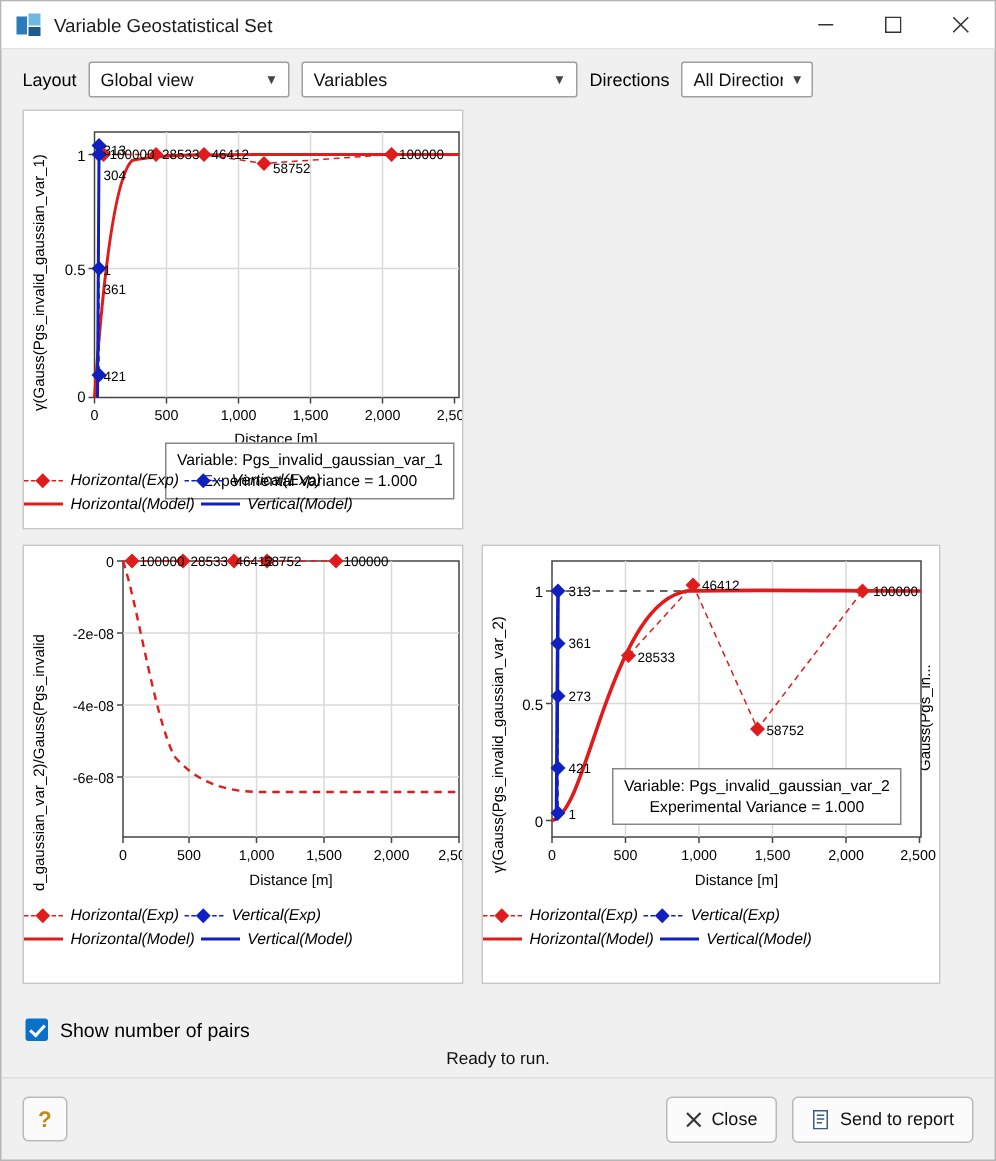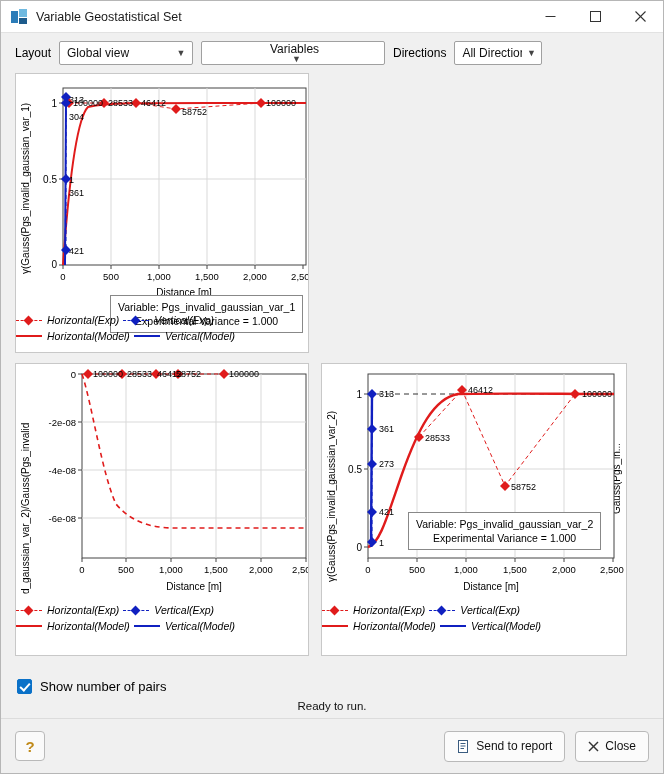--- a/index.html
+++ b/index.html
@@ -81,21 +81,21 @@
     color:#111;
     position: relative;
     white-space: nowrap;
   }
   .combo .txt { flex:1 1 auto; overflow:hidden; }
   .combo .arrow {
     width: 14px; text-align:center; color:#444; font-size:9px;
     margin-left: 4px;
   }
   #combo-layout { width: 134px; }
-  #combo-variables { width: 184px; flex-direction: column; }
+  #combo-variables { width: 184px; }
   #combo-directions { width: 88px; }
 
   
   .content {
     flex: 1 1 auto;
     padding: 0 14px;
     display: flex;
     flex-direction: column;
     gap: 10px;
   }
@@ -580,30 +580,30 @@
   </div>
   <div class="status">Ready to run.</div>
   <div class="sep"></div>
 
   <div class="buttonbar">
     <div class="helpbtn">
       <span>?</span>
     </div>
     <div class="spacer"></div>
     <div class="btn">
+      <svg width="11" height="11" viewBox="0 0 11 11">
+          <line x1="1" y1="1" x2="10" y2="10" stroke="#333" stroke-width="1.4"></line>
+          <line x1="10" y1="1" x2="1" y2="10" stroke="#333" stroke-width="1.4"></line>
+        </svg>
+      <span>Close</span>
+    </div>
+    <div class="btn">
       <svg width="13" height="13" viewBox="0 0 13 13">
           <rect x="1.5" y="0.5" width="9" height="12" fill="#fff" stroke="#3a5c80"></rect>
           <line x1="3.5" y1="3.5" x2="8.5" y2="3.5" stroke="#3a5c80"></line>
           <line x1="3.5" y1="6" x2="8.5" y2="6" stroke="#3a5c80"></line>
           <line x1="3.5" y1="8.5" x2="7" y2="8.5" stroke="#3a5c80"></line>
         </svg>
       <span>Send to report</span>
     </div>
-    <div class="btn">
-      <svg width="11" height="11" viewBox="0 0 11 11">
-          <line x1="1" y1="1" x2="10" y2="10" stroke="#333" stroke-width="1.4"></line>
-          <line x1="10" y1="1" x2="1" y2="10" stroke="#333" stroke-width="1.4"></line>
-        </svg>
-      <span>Close</span>
-    </div>
   </div>
 
 </div>
 
 </body></html>

